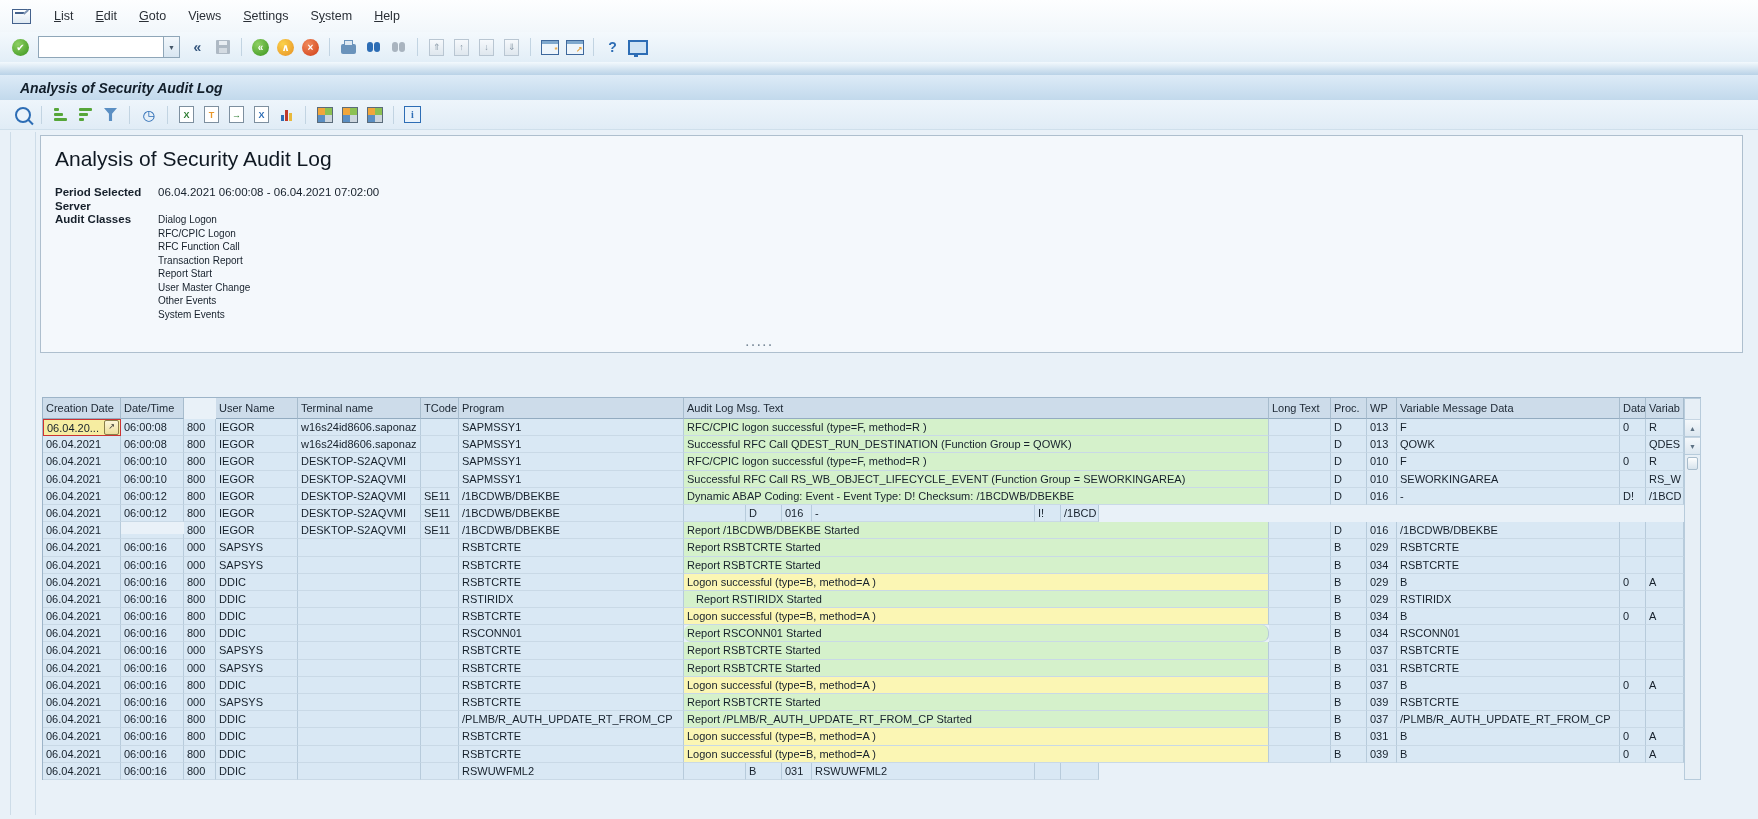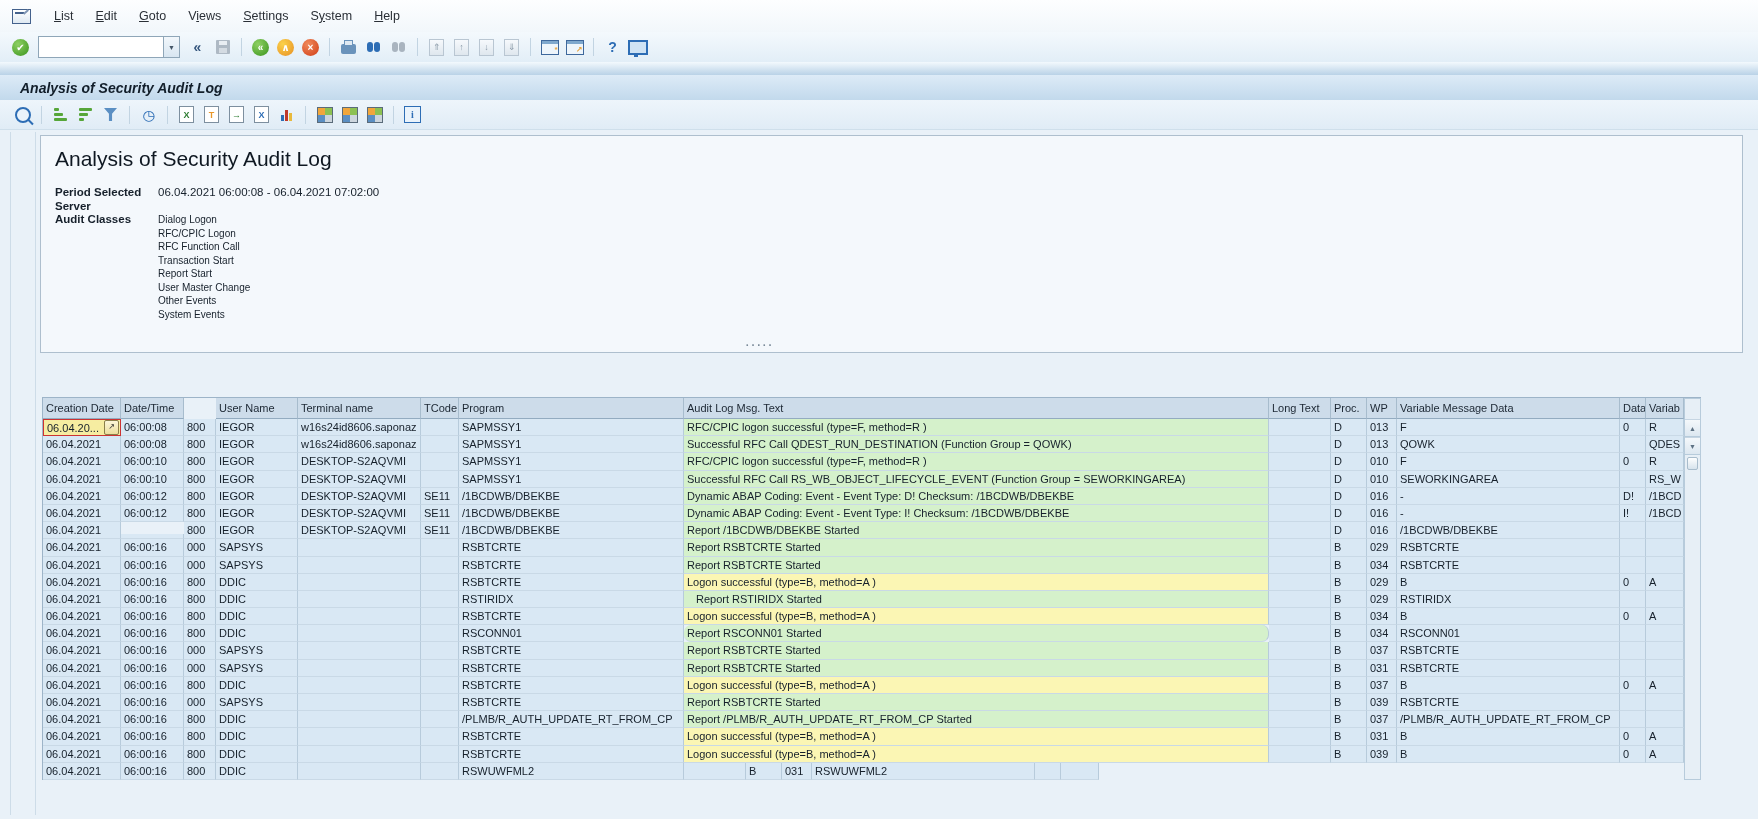--- a/index.html
+++ b/index.html
@@ -270,21 +270,21 @@
         <span class="flabel">Server</span>
         <span class="fval"></span>
       </div>
     </div>
   <div class="frow">
     <span class="flabel">Audit Classes</span>
     <span class="aclist">
         <div>Dialog Logon</div>
         <div>RFC/CPIC Logon</div>
         <div>RFC Function Call</div>
-        <div>Transaction Start</div>
+        <div>Transaction Report</div>
         <div>Report Start</div>
         <div>User Master Change</div>
         <div>Other Events</div>
         <div>System Events</div>
       </span>
   </div>
 </div>
 
 <div class="dots">·····</div>
 
@@ -390,21 +390,20 @@
         <span class="gcell" style="width: 38px;">/1BCD</span>
       </div>
       <div class="grow">
         <span class="gcell" style="width: 78px;">06.04.2021</span>
         <span class="gcell" style="width: 63px;">06:00:12</span>
         <span class="gcell" style="width: 32px;">800</span>
         <span class="gcell" style="width: 82px;">IEGOR</span>
         <span class="gcell" style="width: 123px;">DESKTOP-S2AQVMI</span>
         <span class="gcell" style="width: 38px;">SE11</span>
         <span class="gcell" style="width: 225px;">/1BCDWB/DBEKBE</span>
-        <span class="gcell msg-green" style="width: 585px;">Dynamic ABAP Coding: Event - Event Type: I! Checksum: /1BCDWB/DBEKBE</span>
         <span class="gcell" style="width: 62px;"></span>
         <span class="gcell" style="width: 36px;">D</span>
         <span class="gcell" style="width: 30px;">016</span>
         <span class="gcell" style="width: 223px;">-</span>
         <span class="gcell" style="width: 26px;">I!</span>
         <span class="gcell" style="width: 38px;">/1BCD</span>
       </div>
       <div class="grow">
         <span class="gcell" style="width: 78px;">06.04.2021</span>
         <span class="gcell" style="width: 63px; margin-top: 12px;">06:00:13</span>

